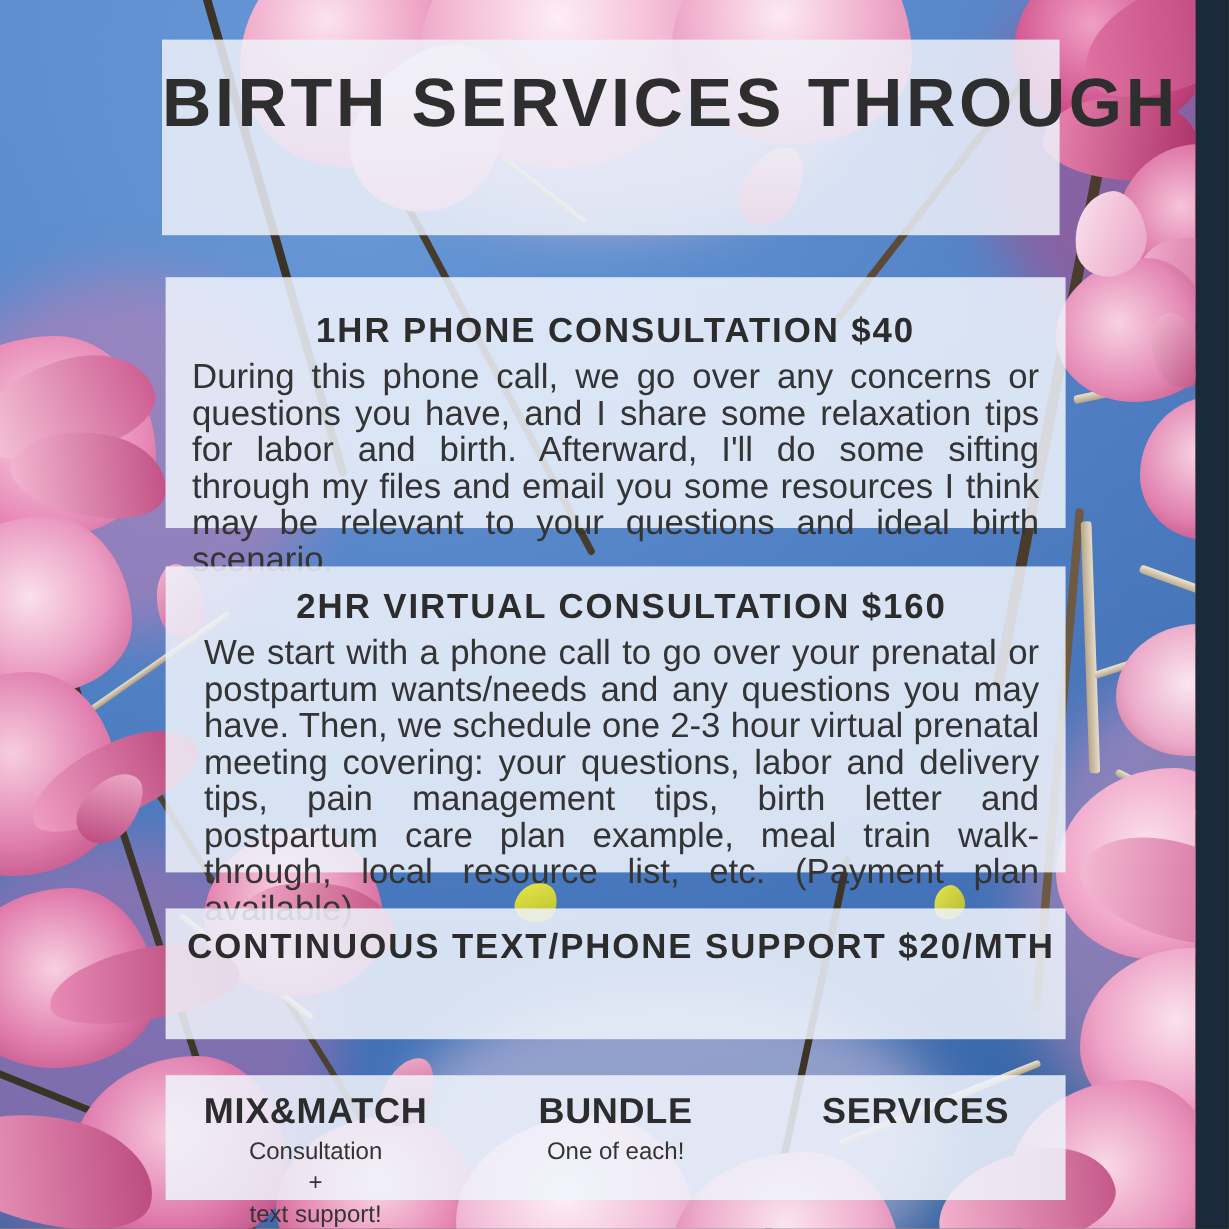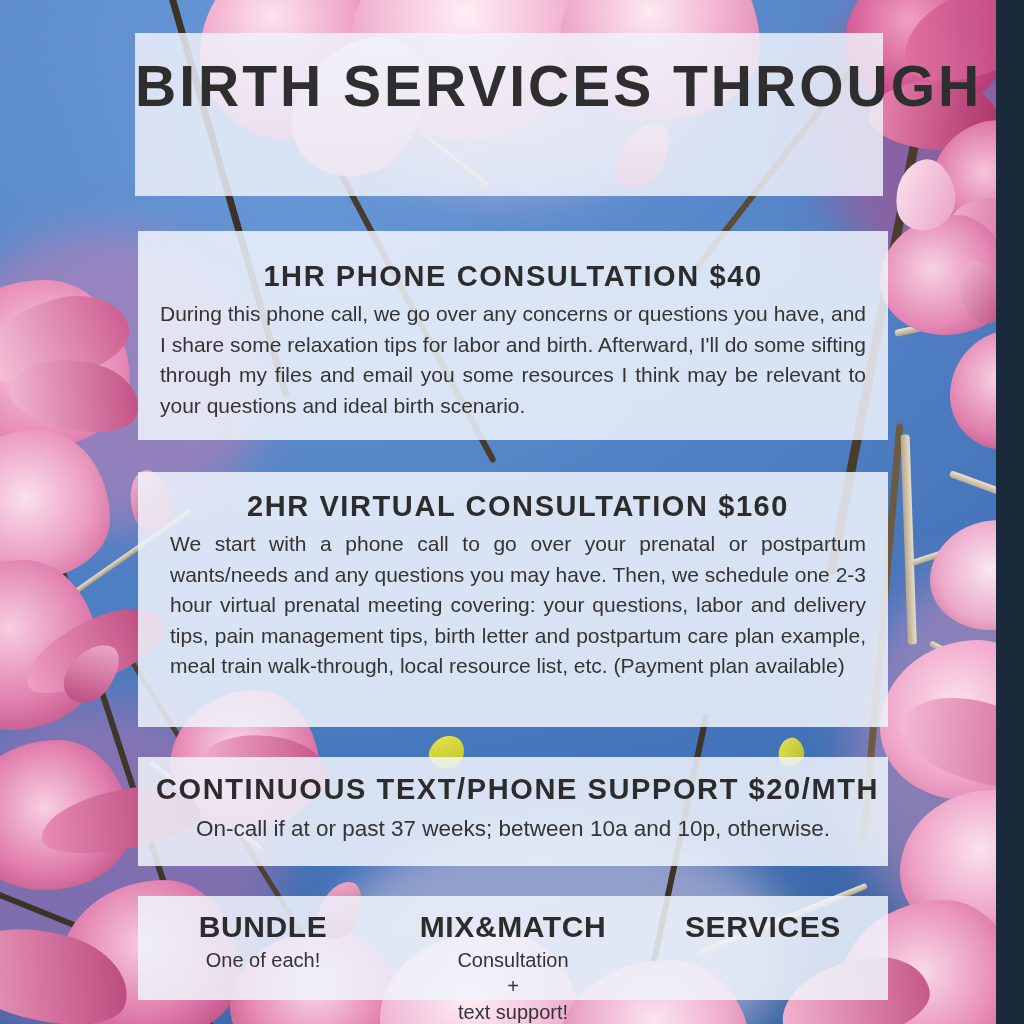--- a/index.html
+++ b/index.html
@@ -84,21 +84,21 @@
     text-align: center;
     color: #2c2c2c;
     font-weight: 700;
     font-size: 29px;
     letter-spacing: 1.6px;
     line-height: 34px;
     white-space: nowrap;
   }
   .svc-body {
     color: #343434;
-    font-size: 21px;
+    font-size: 29px;
     line-height: 30.5px;
     text-align: justify;
     text-justify: inter-word;
     margin-top: 6px;
   }
   .svc-sub {
     color: #343434;
     font-size: 22.5px;
     line-height: 30px;
     text-align: center;
@@ -228,42 +228,41 @@
     <div class="svc-body">During this phone call, we go over any concerns or questions you have, and I share some relaxation tips for labor and birth. Afterward, I'll do some sifting through my files and email you some resources I think may be relevant to your questions and ideal birth scenario.</div>
   </div>
 
   <div class="panel" style="left:138px; top:472px; width:750px; height:255px; padding:17px 22px 0 32px;">
     <div class="svc-head">2HR VIRTUAL CONSULTATION $160</div>
     <div class="svc-body">We start with a phone call to go over your prenatal or postpartum wants/needs and any questions you may have. Then, we schedule one 2-3 hour virtual prenatal meeting covering: your questions, labor and delivery tips, pain management tips, birth letter and postpartum care plan example, meal train walk-through, local resource list, etc. (Payment plan available)</div>
   </div>
 
   <div class="panel" style="left:138px; top:757px; width:750px; height:109px; padding:15px 18px 0 18px;">
     <div class="svc-head">CONTINUOUS TEXT/PHONE SUPPORT $20/MTH</div>
-    <div class="svc-sub">On-call if at or past 37 weeks; between 10a and 10p, otherwise.</div>
   </div>
 
   <div class="panel" style="left:138px; top:896px; width:750px; height:104px;">
     <div class="combos">
-
-      <div class="combo">
-        <div class="combo-title">BUNDLE</div>
-        <div class="combo-desc">
-          <span>One of each!</span>
-        </div>
-      </div>
 
       <div class="combo">
         <div class="combo-title">MIX&amp;MATCH</div>
         <div class="combo-desc">
           <span>Consultation</span>
           <span>+</span>
           <span>text support!</span>
         </div>
       </div>
 
       <div class="combo">
+        <div class="combo-title">BUNDLE</div>
+        <div class="combo-desc">
+          <span>One of each!</span>
+        </div>
+      </div>
+
+      <div class="combo">
         <div class="combo-title">SERVICES</div>
       </div>
 
     </div>
   </div>
 
 </div>
 
 </body></html>

